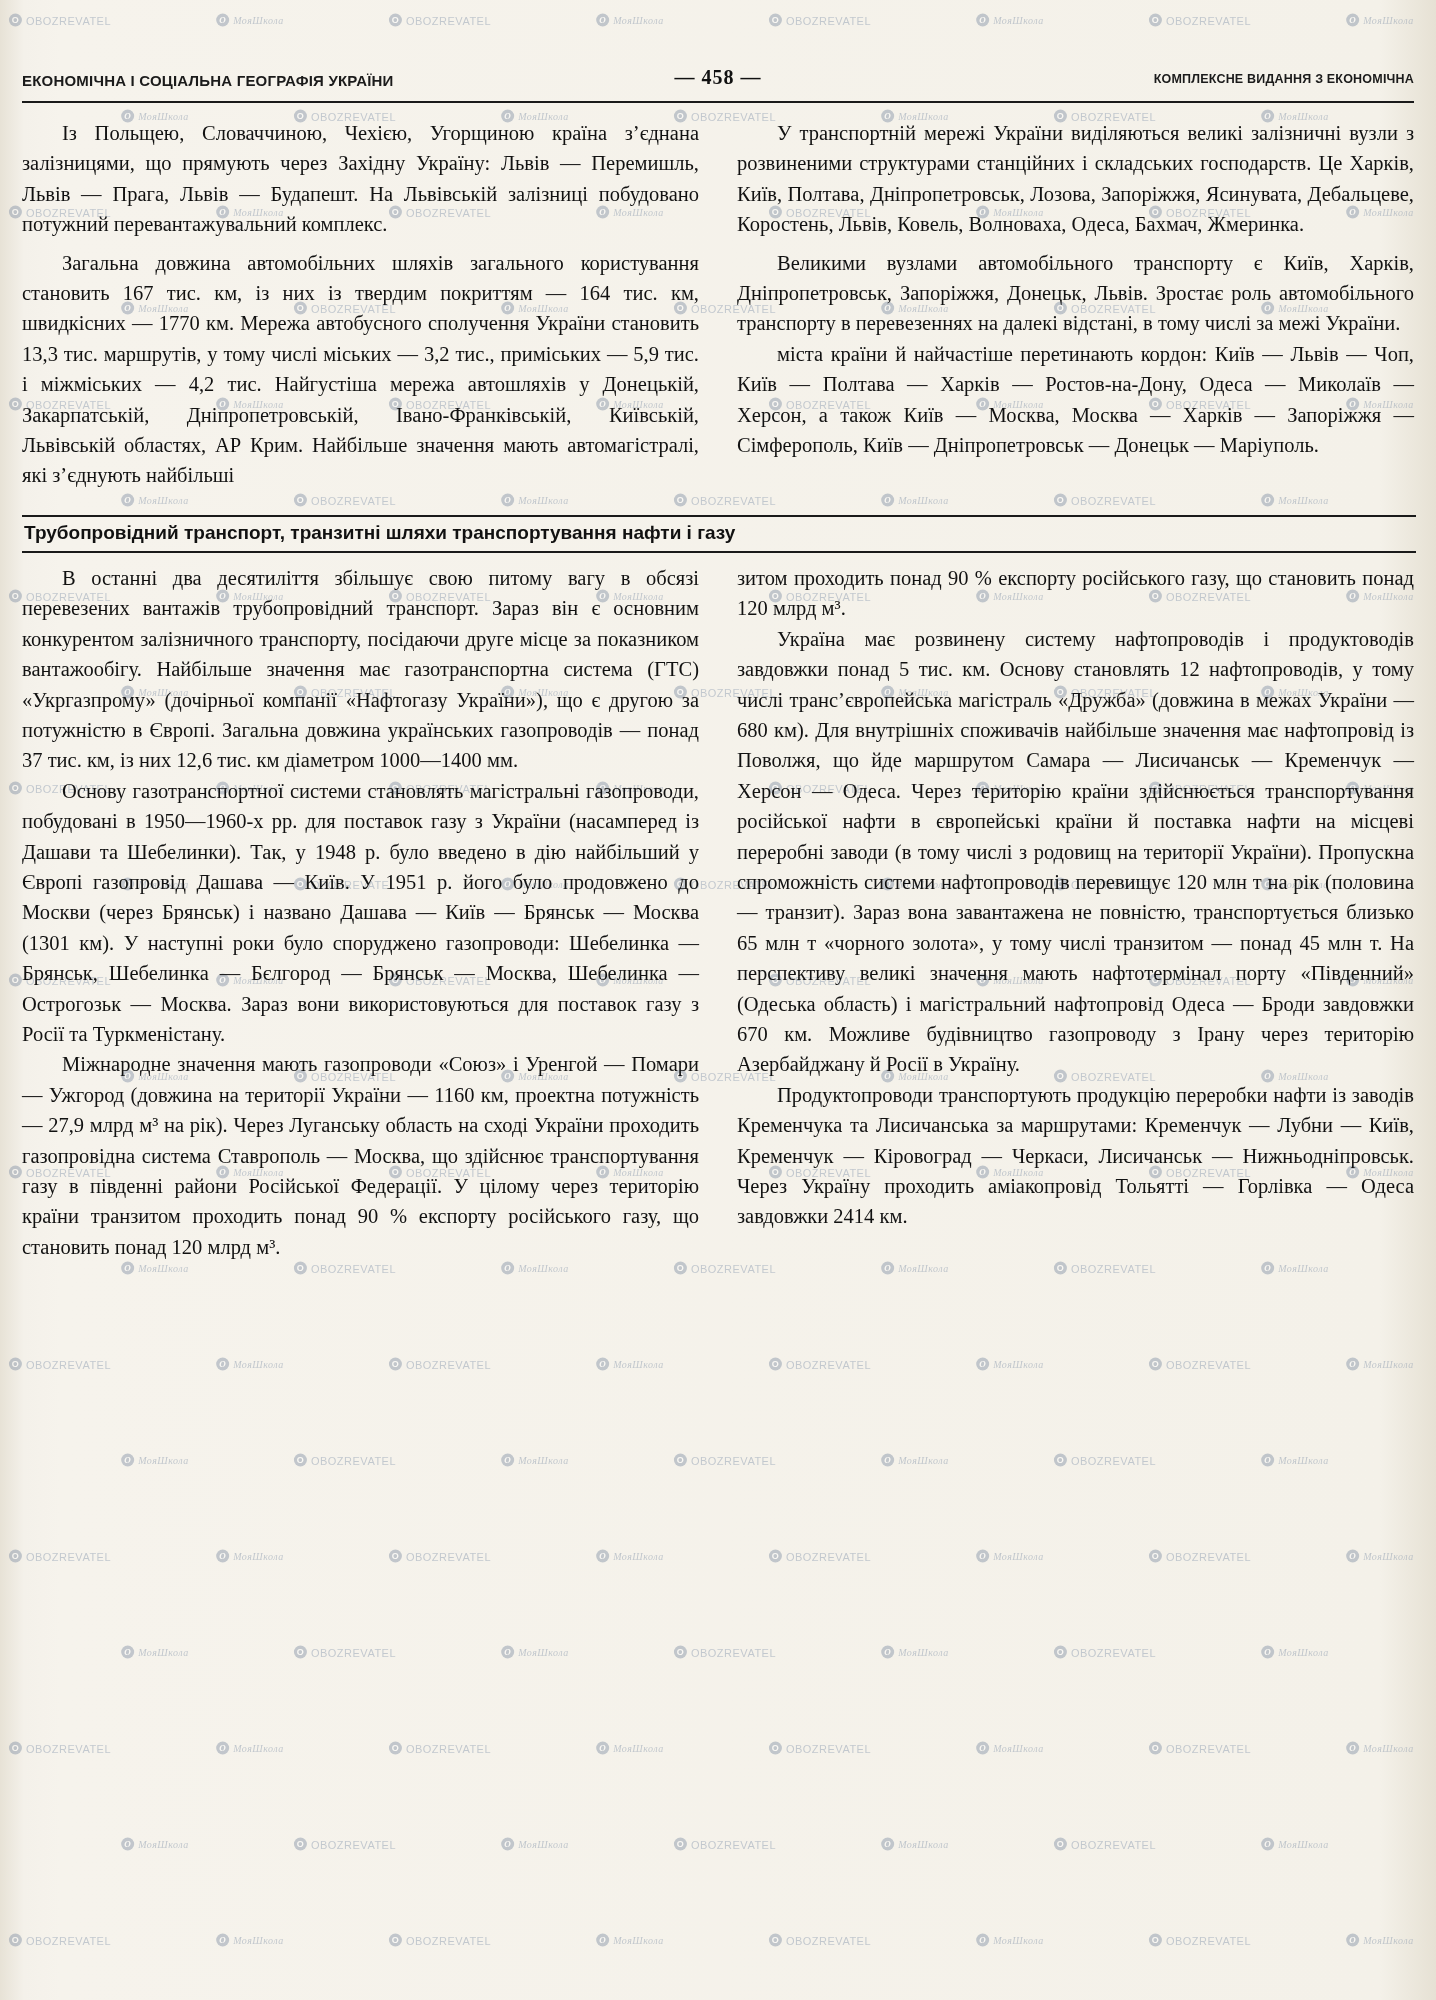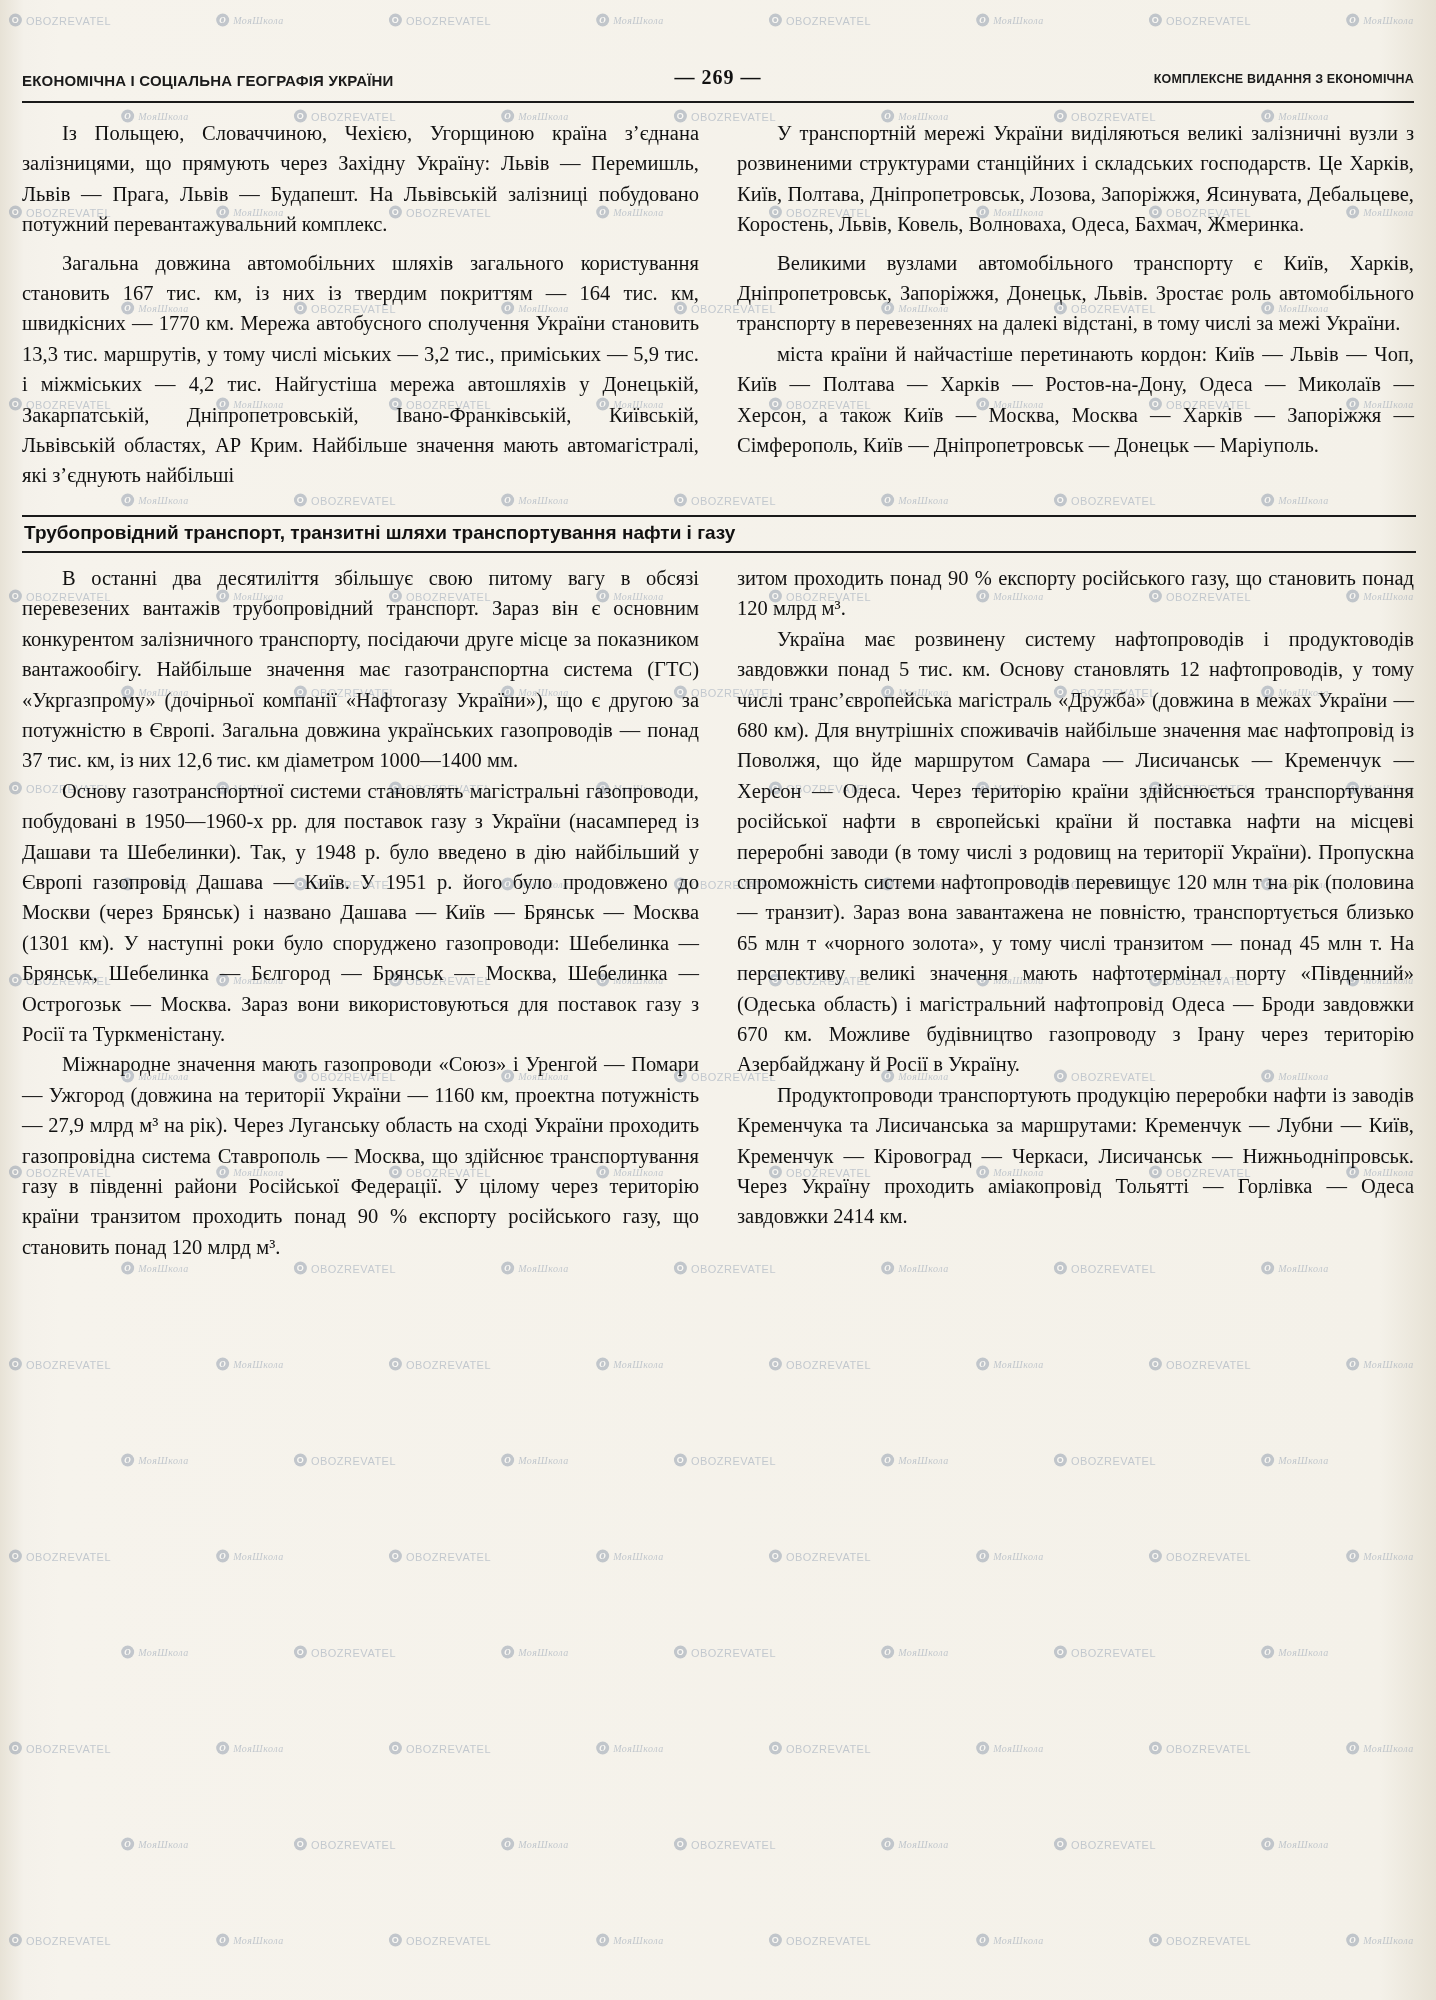--- a/index.html
+++ b/index.html
@@ -148,21 +148,21 @@
   .spacer-8 { height: 8px; }
   .spacer-14 { height: 14px; }
 </style>
 </head>
 <body>
 
 <div class="page">
 
   <div class="header">
     <div class="header-left">ЕКОНОМІЧНА І СОЦІАЛЬНА ГЕОГРАФІЯ УКРАЇНИ</div>
-    <div class="header-center">— 269 —</div>
+    <div class="header-center">— 458 —</div>
     <div class="header-right">КОМПЛЕКСНЕ ВИДАННЯ З ЕКОНОМІЧНА</div>
   </div>
   <div class="header-rule"></div>
 
   <div class="content">
 
     <div class="cols">
       <div class="col">
         <p>Із Польщею, Словаччиною, Чехією, Угорщиною країна з’єднана залізницями, що прямують через Західну Україну: Львів — Перемишль, Львів — Прага, Львів — Будапешт. На Львівській залізниці побудовано потужний перевантажувальний комплекс.</p>
       </div>

